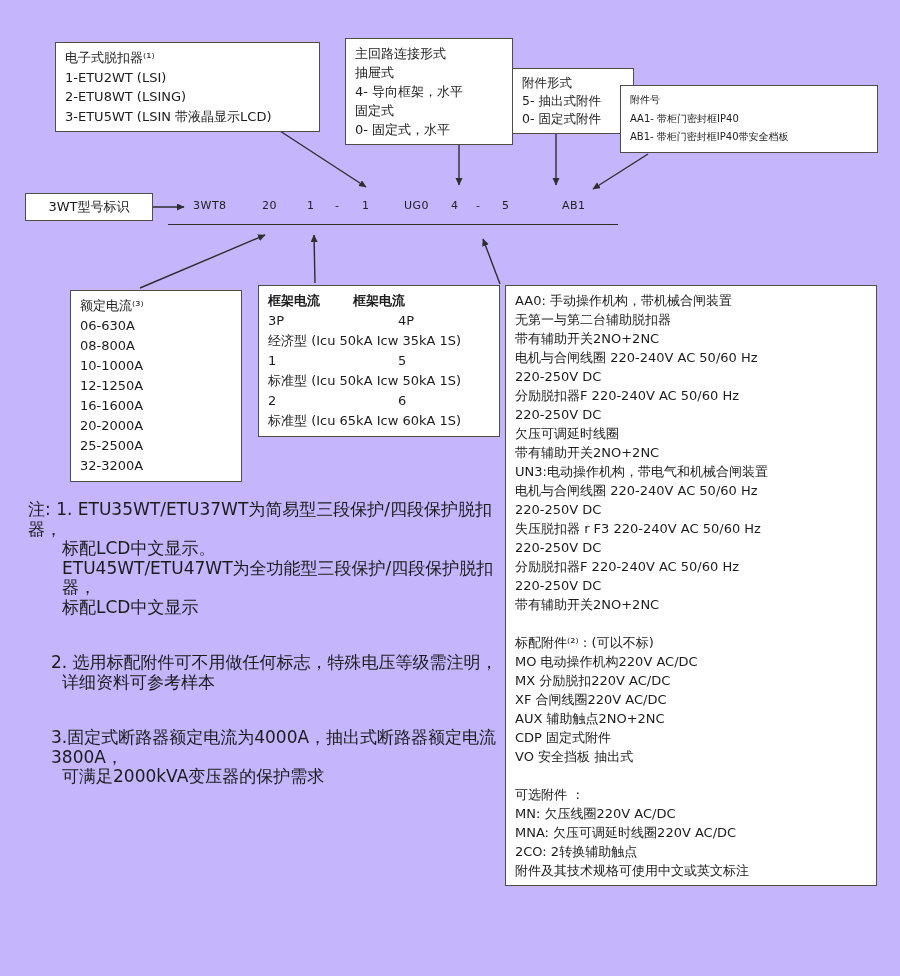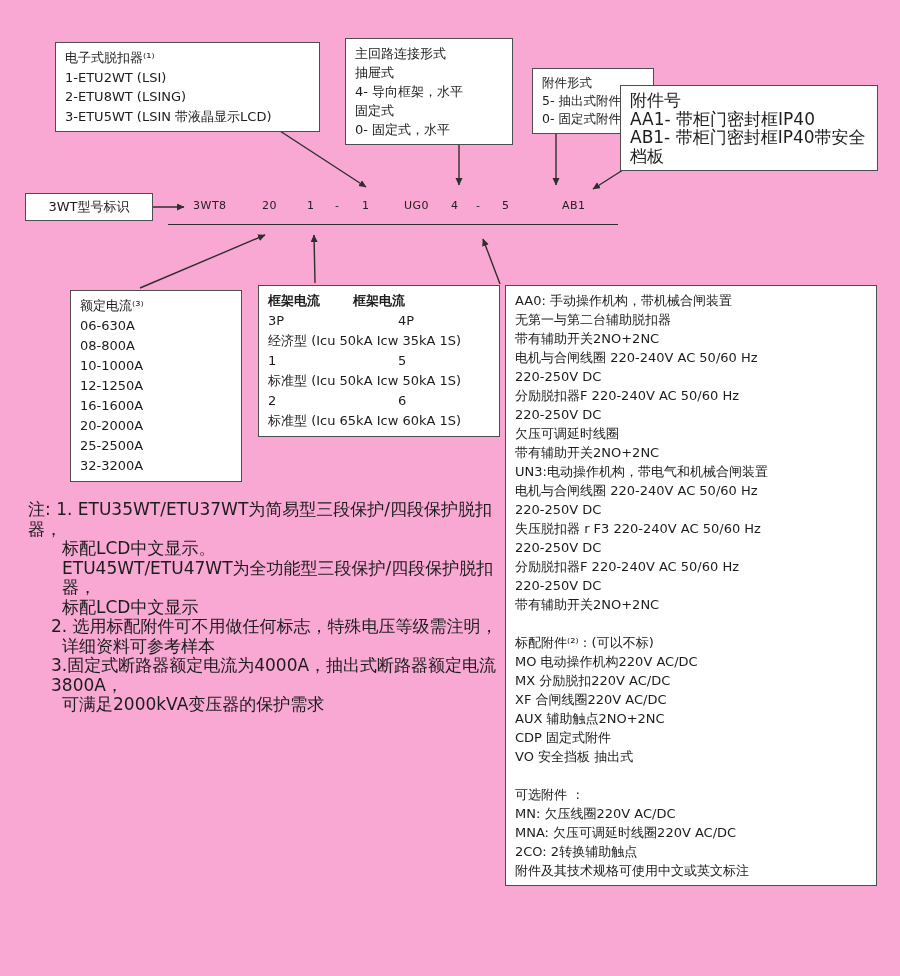--- a/index.html
+++ b/index.html
@@ -1,48 +1,48 @@
 <!DOCTYPE html>
 <html><head>
 <meta charset="utf-8">
 <style>
   html,body{margin:0;padding:0;background:#ffffff;}
-  .canvas{position:relative;width:900px;height:976px;background:#f9a8d4;
+  .canvas{position:relative;width:900px;height:976px;background:#c4b5fd;
           font-family:"DejaVu Sans",sans-serif;color:#1c1c1c;overflow:hidden;}
   .arrows{position:absolute;left:0;top:0;z-index:1;pointer-events:none;}
   .conn{stroke:#2e2e2e;stroke-width:1.4;marker-end:url(#ah);}
 
   .box{position:absolute;border:1px solid #4d4d4d;background:#ffffff;
        padding:5px 9px;font-size:13px;line-height:19.5px;z-index:2;}
   .line{min-height:1em;}
   .line:empty::before{content:"\00a0";}
 
   .etu{left:55px;top:42px;width:245px;}
   .main-circuit{left:345px;top:38px;width:148px;line-height:19px;}
-  .acc-form{left:512px;top:68px;width:102px;font-size:12.5px;line-height:18px;margin-left:20px;}
-  .acc-num{left:620px;top:85px;width:238px;font-size:17px;line-height:18.5px;}
+  .acc-form{left:512px;top:68px;width:102px;font-size:12.5px;line-height:18px;}
+  .acc-num{left:620px;top:85px;width:238px;font-size:10px;line-height:18.5px;}
   .rated{left:70px;top:290px;width:152px;line-height:20px;}
   .frame{left:258px;top:285px;width:222px;line-height:20px;}
   .options{left:505px;top:285px;width:352px;line-height:19px;}
 
   .model-label{left:25px;top:193px;width:114px;padding:5px 6px;text-align:center;line-height:16px;}
 
   .code span{position:absolute;top:199px;font-size:11px;letter-spacing:.5px;color:#222;z-index:2;}
   .s0{left:193px;} .s1{left:262px;} .s2{left:307px;} .s3{left:335px;} .s4{left:362px;}
   .s5{left:404px;} .s6{left:451px;} .s7{left:476px;} .s8{left:502px;} .s9{left:562px;}
   .underline{position:absolute;left:168px;top:224px;width:450px;border-top:1.5px solid #2e2e2e;z-index:2;}
 
   .frow{white-space:nowrap;}
   .frow .fl{display:inline-block;min-width:130px;}
   .frow.header{font-weight:bold;}
   .frow.header .fl{min-width:85px;}
 
   .notes{position:absolute;left:28px;top:500px;width:490px;font-size:17px;line-height:19.5px;z-index:2;}
   .notes .n-ind{padding-left:34px;}
-  .notes .n-num{padding-left:23px;}
+  .notes .n-num{padding-left:23px;margin-top:36px;}
 </style>
 </head>
 <body>
 
 <div class="canvas">
 
   <svg class="arrows" width="900" height="976" viewBox="0 0 900 976">
     <defs>
       <marker id="ah" markerWidth="9" markerHeight="9" refX="7" refY="3.5" orient="auto" markerUnits="userSpaceOnUse">
         <path d="M0,0 L7.5,3.5 L0,7 Z" fill="#2e2e2e"></path>

